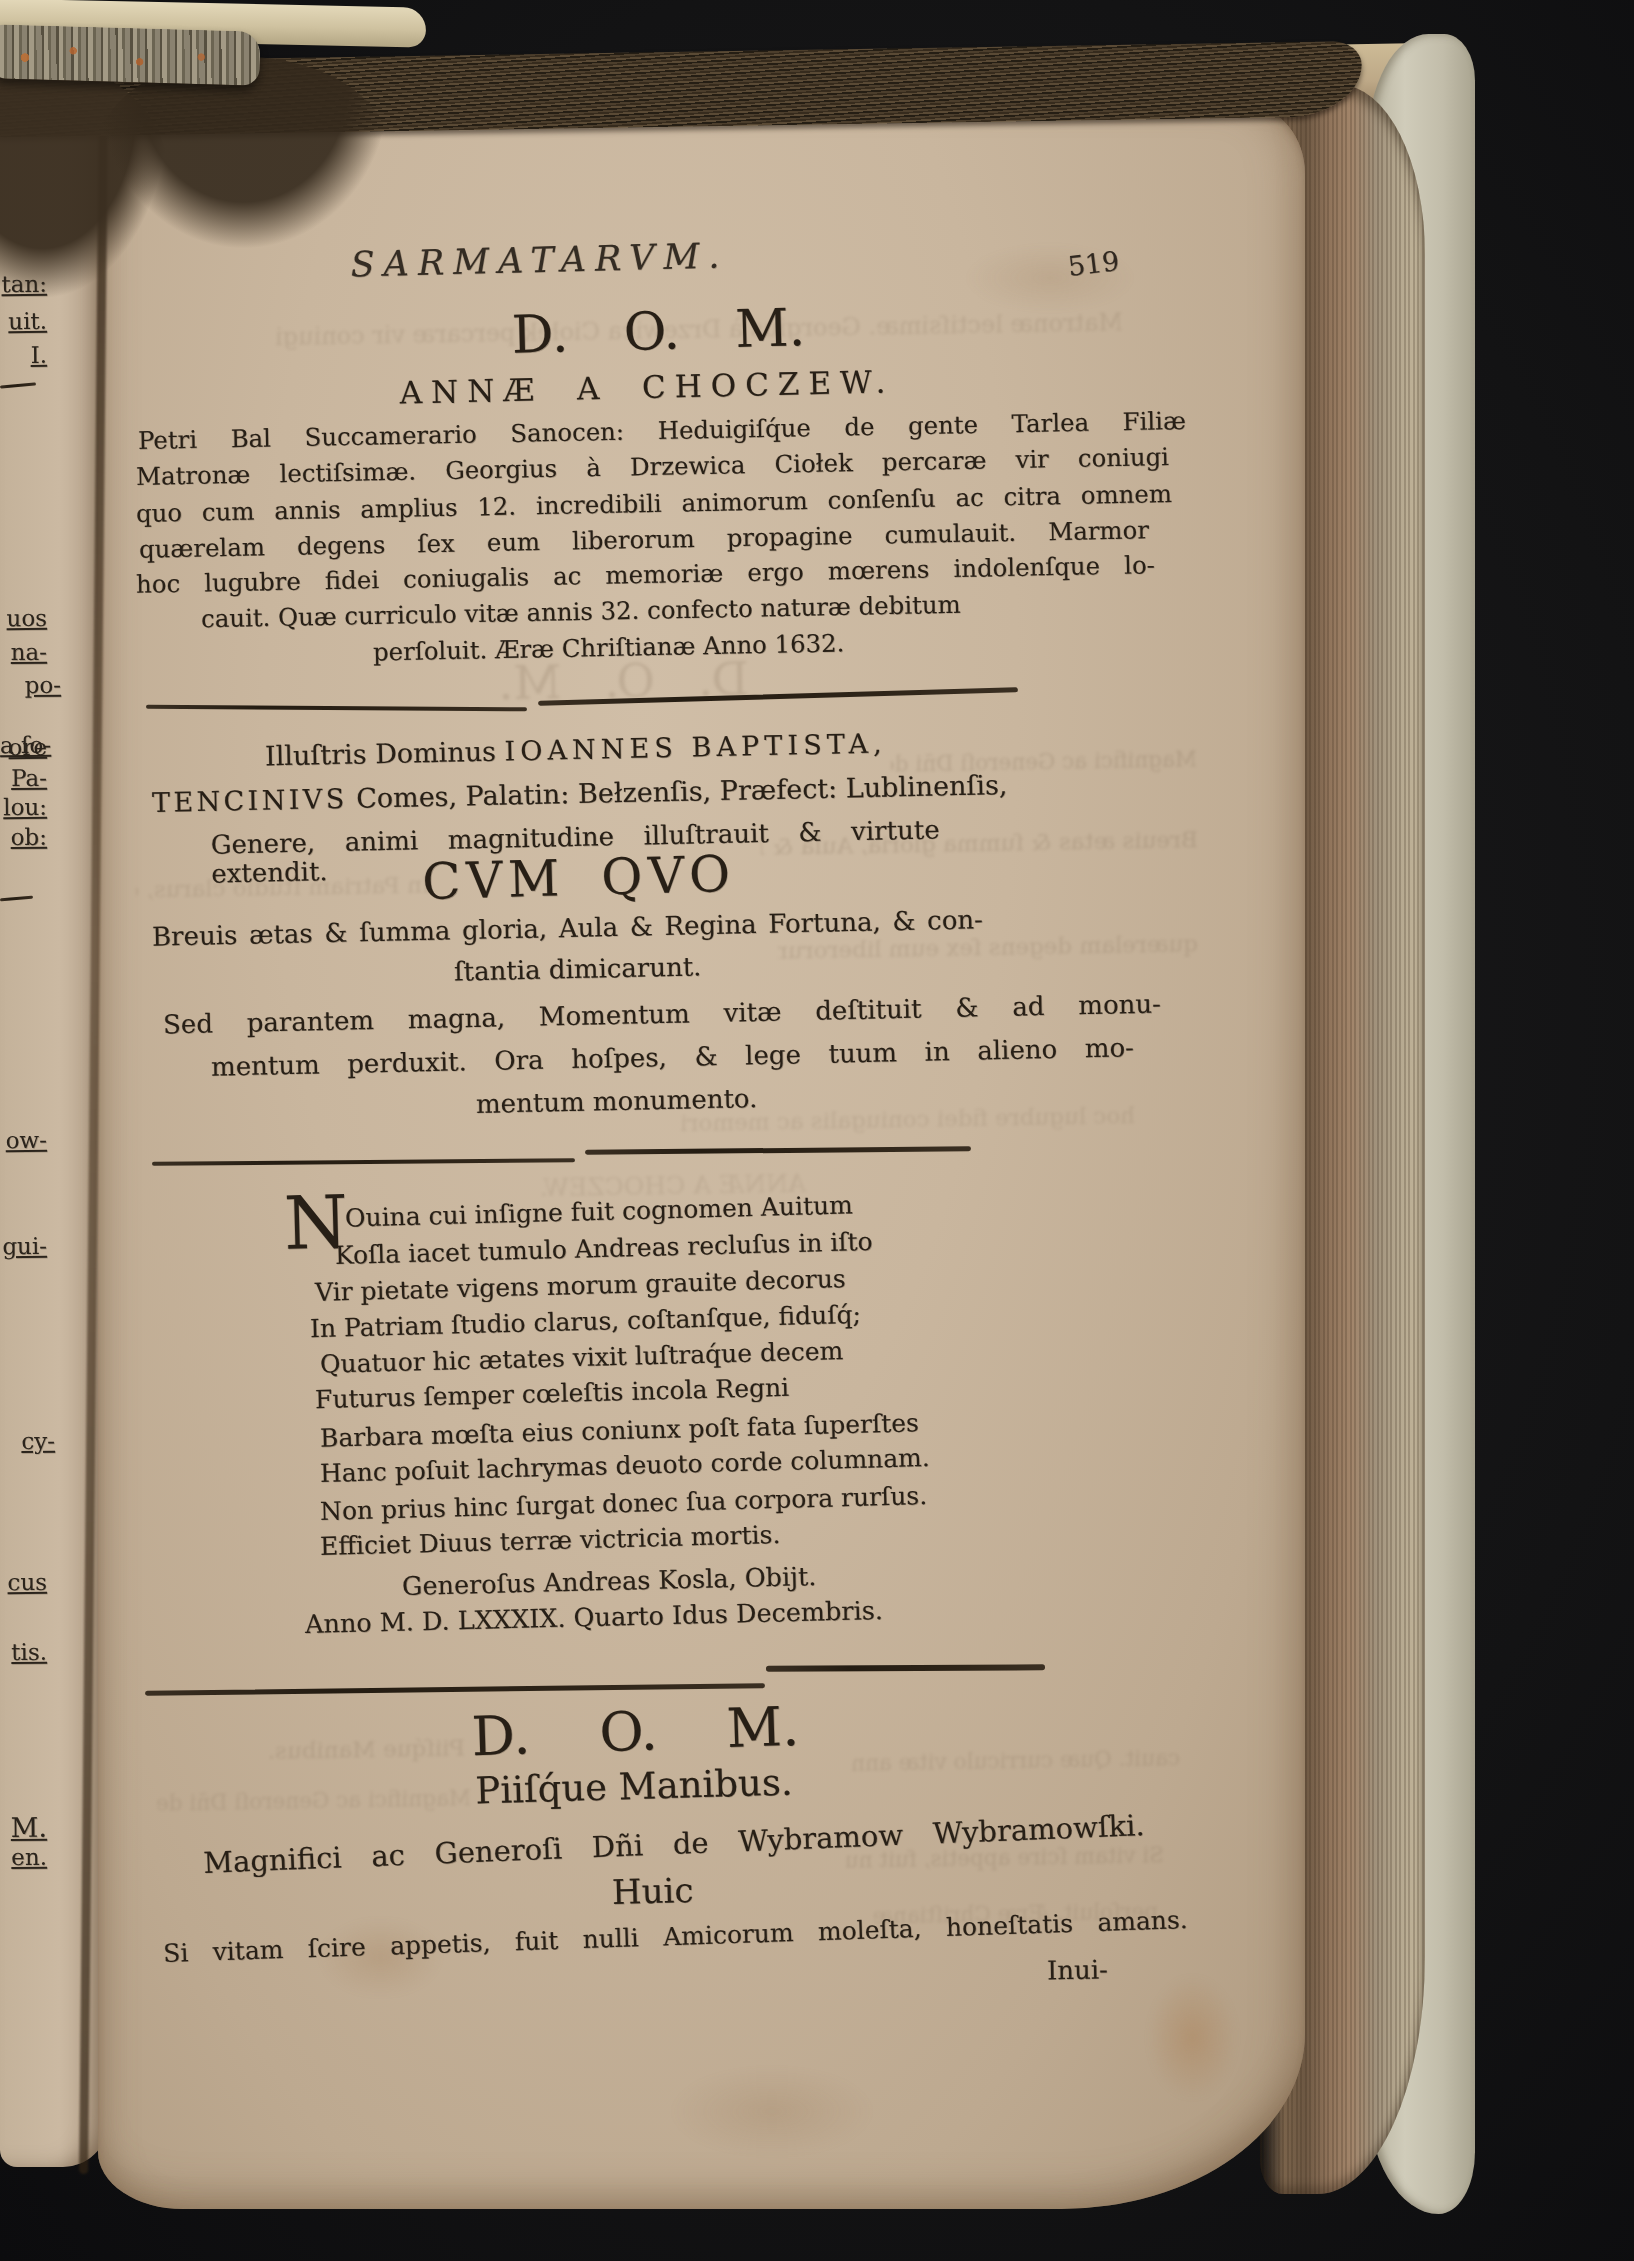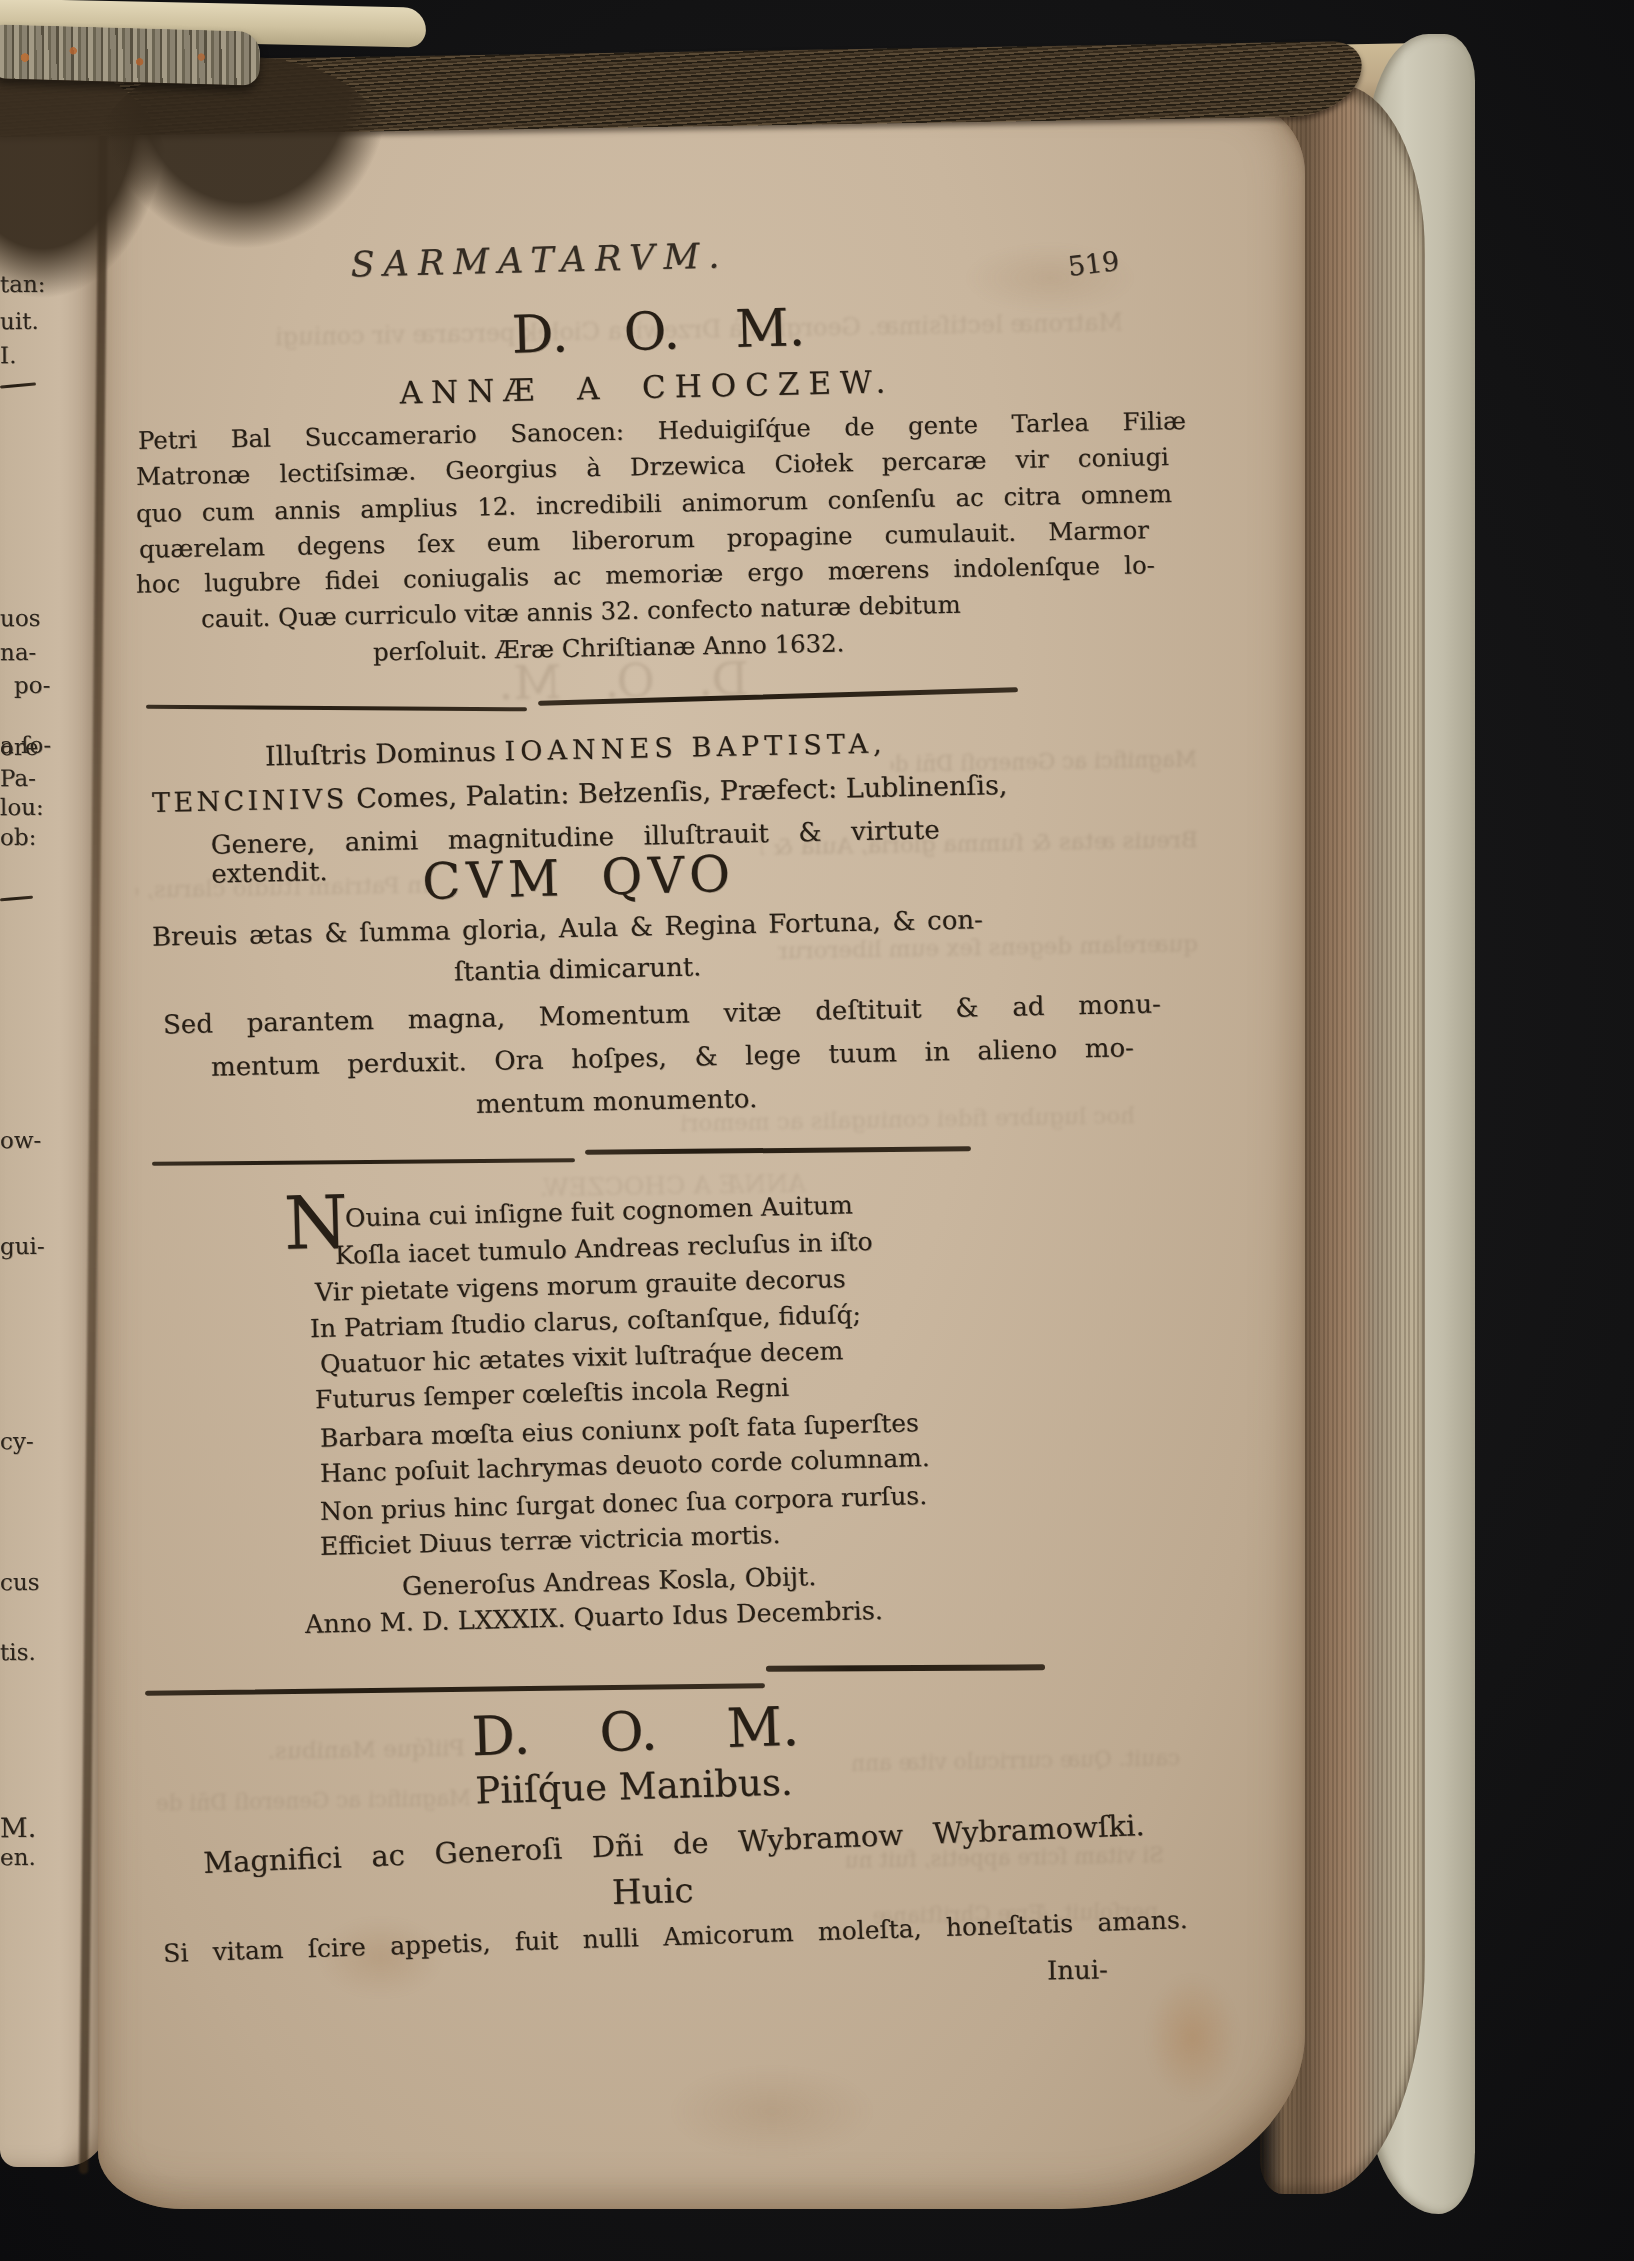--- a/index.html
+++ b/index.html
@@ -60,23 +60,23 @@
   
   .line{position:absolute;color:#271f16;white-space:nowrap;line-height:1.12;
     text-shadow:0.6px 0.6px 0 rgba(43,32,20,.28), -0.6px 0 0 rgba(43,32,20,.16);}
   .just{white-space:normal;text-align:justify;text-align-last:justify;}
   .ctr{text-align:center;}
   .caps{letter-spacing:5.1px;}
   .ghost{position:absolute;color:#6f5a44;white-space:nowrap;transform:scaleX(-1) rotate(1deg);
     filter:blur(1.7px);overflow:hidden;}
   .rule{position:absolute;background:linear-gradient(90deg,#3a2f22,#241c12 30%,#2e2418 70%,#3a2f22);
     border-radius:2.8px;box-shadow:0 0.6px 0.6px rgba(200,180,150,.25);}
-  .fragment{position:absolute;left:0;width:47px;color:#2b241c;font-size:23px;
+  .fragment{position:absolute;left:0;width:47px;text-align:right;color:#2b241c;font-size:23px;
     white-space:nowrap;transform:rotate(-0.5deg);
-    text-shadow:0.6px 0.6px 0 rgba(43,32,20,.3);}
+    text-shadow:0.6px 0.6px 0 rgba(43,32,20,.3);text-decoration:underline;}
 </style>
 </head>
 <body>
 
 <div class="stage">
 
   <div class="cover-top-sliver"></div>
   <div class="cover-top-right"></div>
   <div class="cover-right"></div>
   <div class="fore-edge"></div>
@@ -116,21 +116,21 @@
   <div class="fragment" style="top:639px;">na-</div>
   <div class="fragment" style="top:672px;margin-left:14px;">po-</div>
   <div class="fragment" style="top:704px;margin-top:28px;">a ſo-</div>
   <div class="fragment" style="top:734px;">ore</div>
   <div class="fragment" style="top:765px;">Pa-</div>
   <div class="fragment" style="top:794px;">lou:</div>
   <div class="fragment" style="top:824px;">ob:</div>
   <div class="rule" style="left:0;top:897px;width:33px;height:3.4px;transform:rotate(-5deg);"></div>
   <div class="fragment" style="top:1127px;">ow-</div>
   <div class="fragment" style="top:1233px;">gui-</div>
-  <div class="fragment" style="top:1428px;">cy-</div>
+  <div class="fragment" style="top:1428px;margin-left:8px;">cy-</div>
   <div class="fragment" style="top:1569px;">cus</div>
   <div class="fragment" style="top:1607px;margin-top:32px;">tis.</div>
   <div class="fragment" style="top:1844px;">en.</div>
   <div class="fragment" style="top:1812px;font-size:27px;">M.</div>
 
   <div class="line ctr" style="left:318px;top:241px;width:443px;font-size:35px;font-style:italic;letter-spacing:9px;color:#342c23;transform:rotate(-1.4deg);">SARMATARVM.</div>
   <div class="line" style="left:1068px;top:249px;font-size:27px;transform:rotate(-7deg);color:#302820;">519</div>
 
   <div class="line ctr" style="left:488px;top:302px;width:341px;font-size:52px;word-spacing:39px;transform:rotate(-1.5deg);">D. O. M.</div>
   <div class="line ctr" style="left:352px;top:370px;width:590px;font-size:31px;letter-spacing:9px;word-spacing:14.8px;transform:rotate(-1.3deg);">ANNÆ A CHOCZEW.</div>

